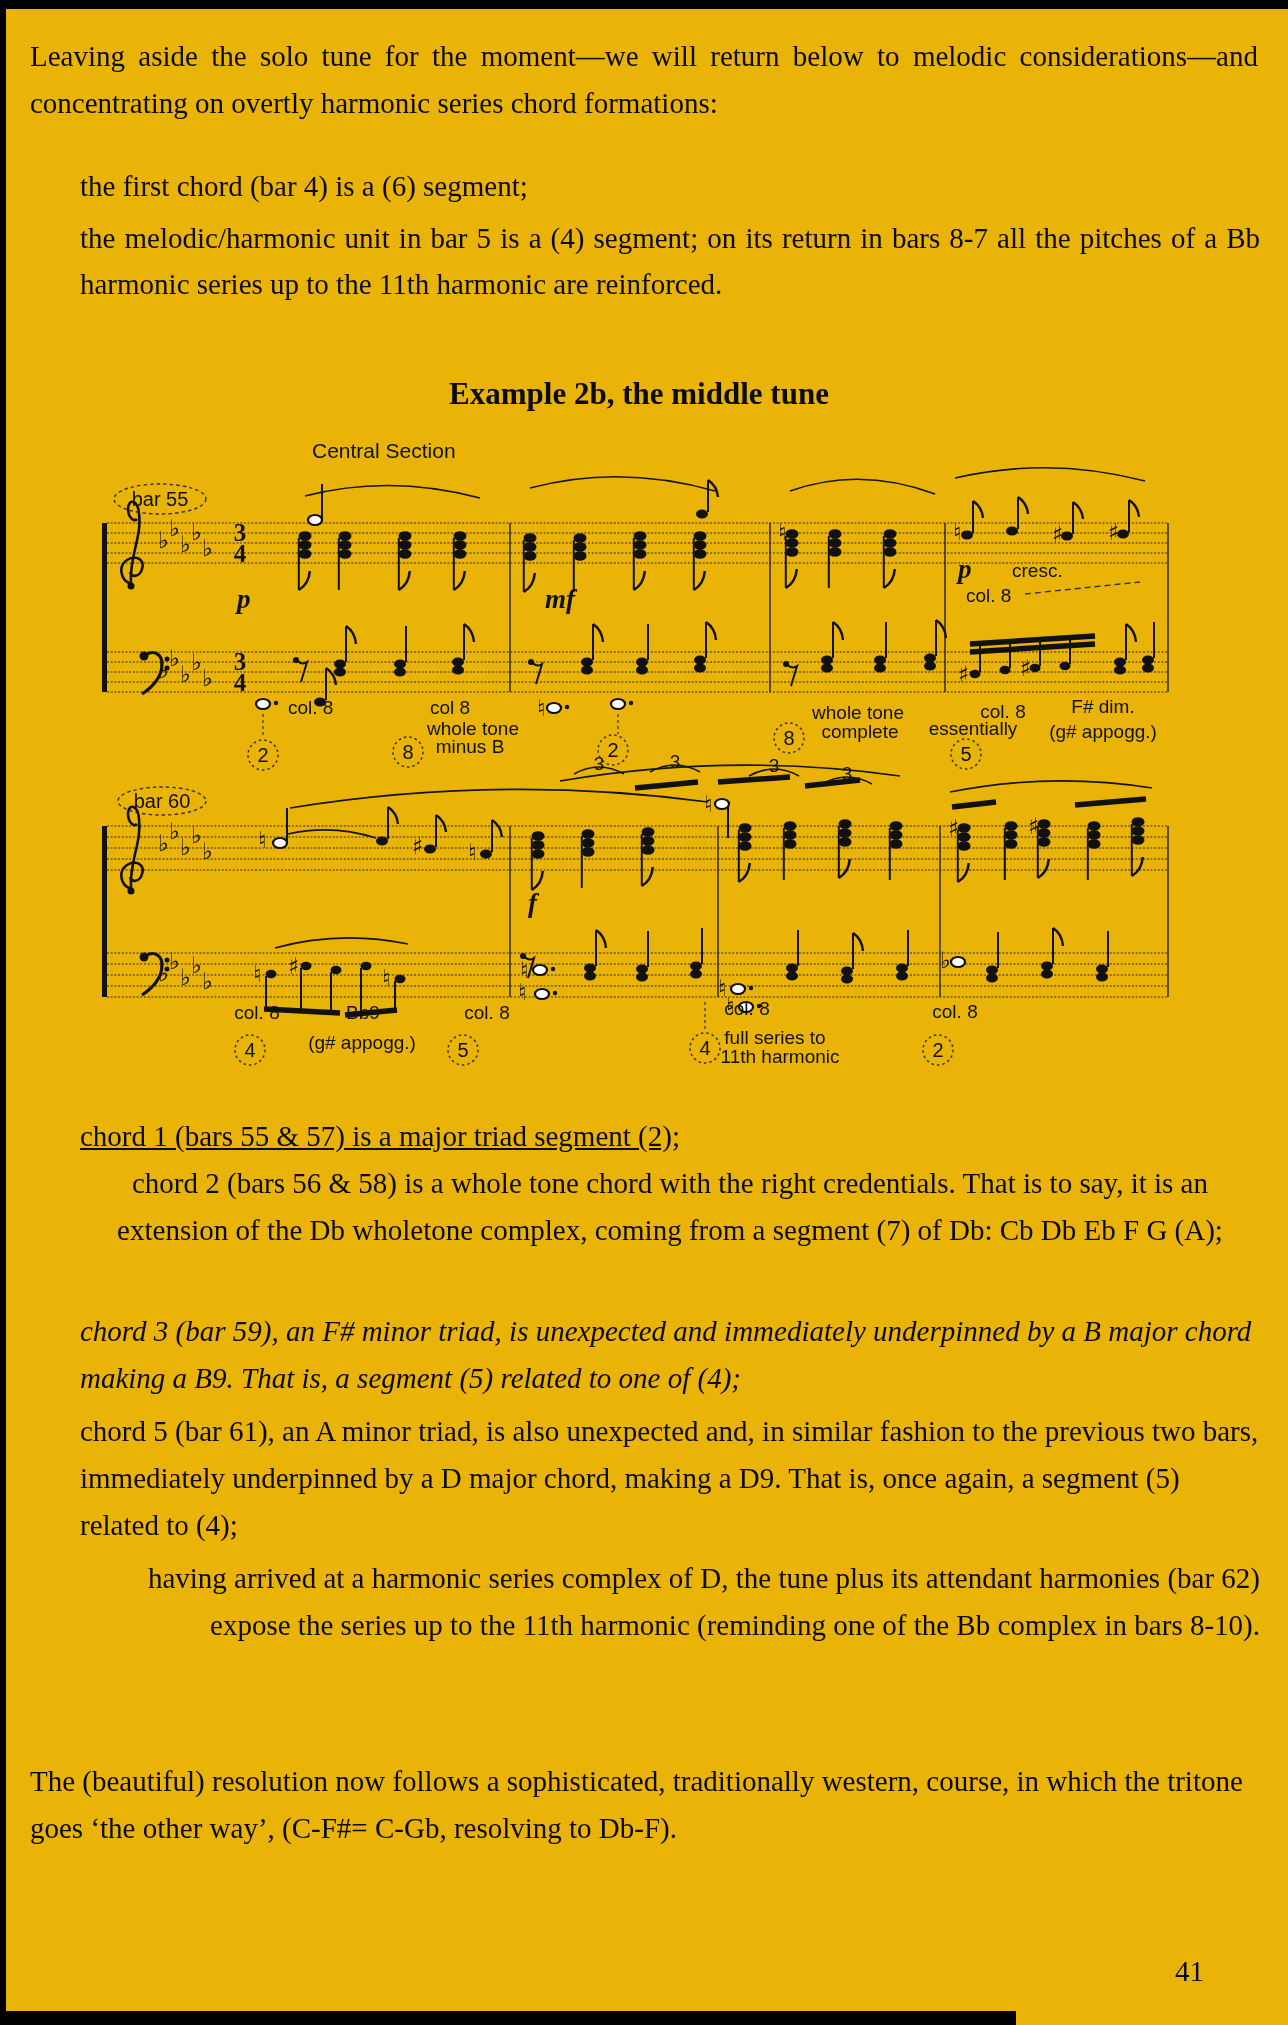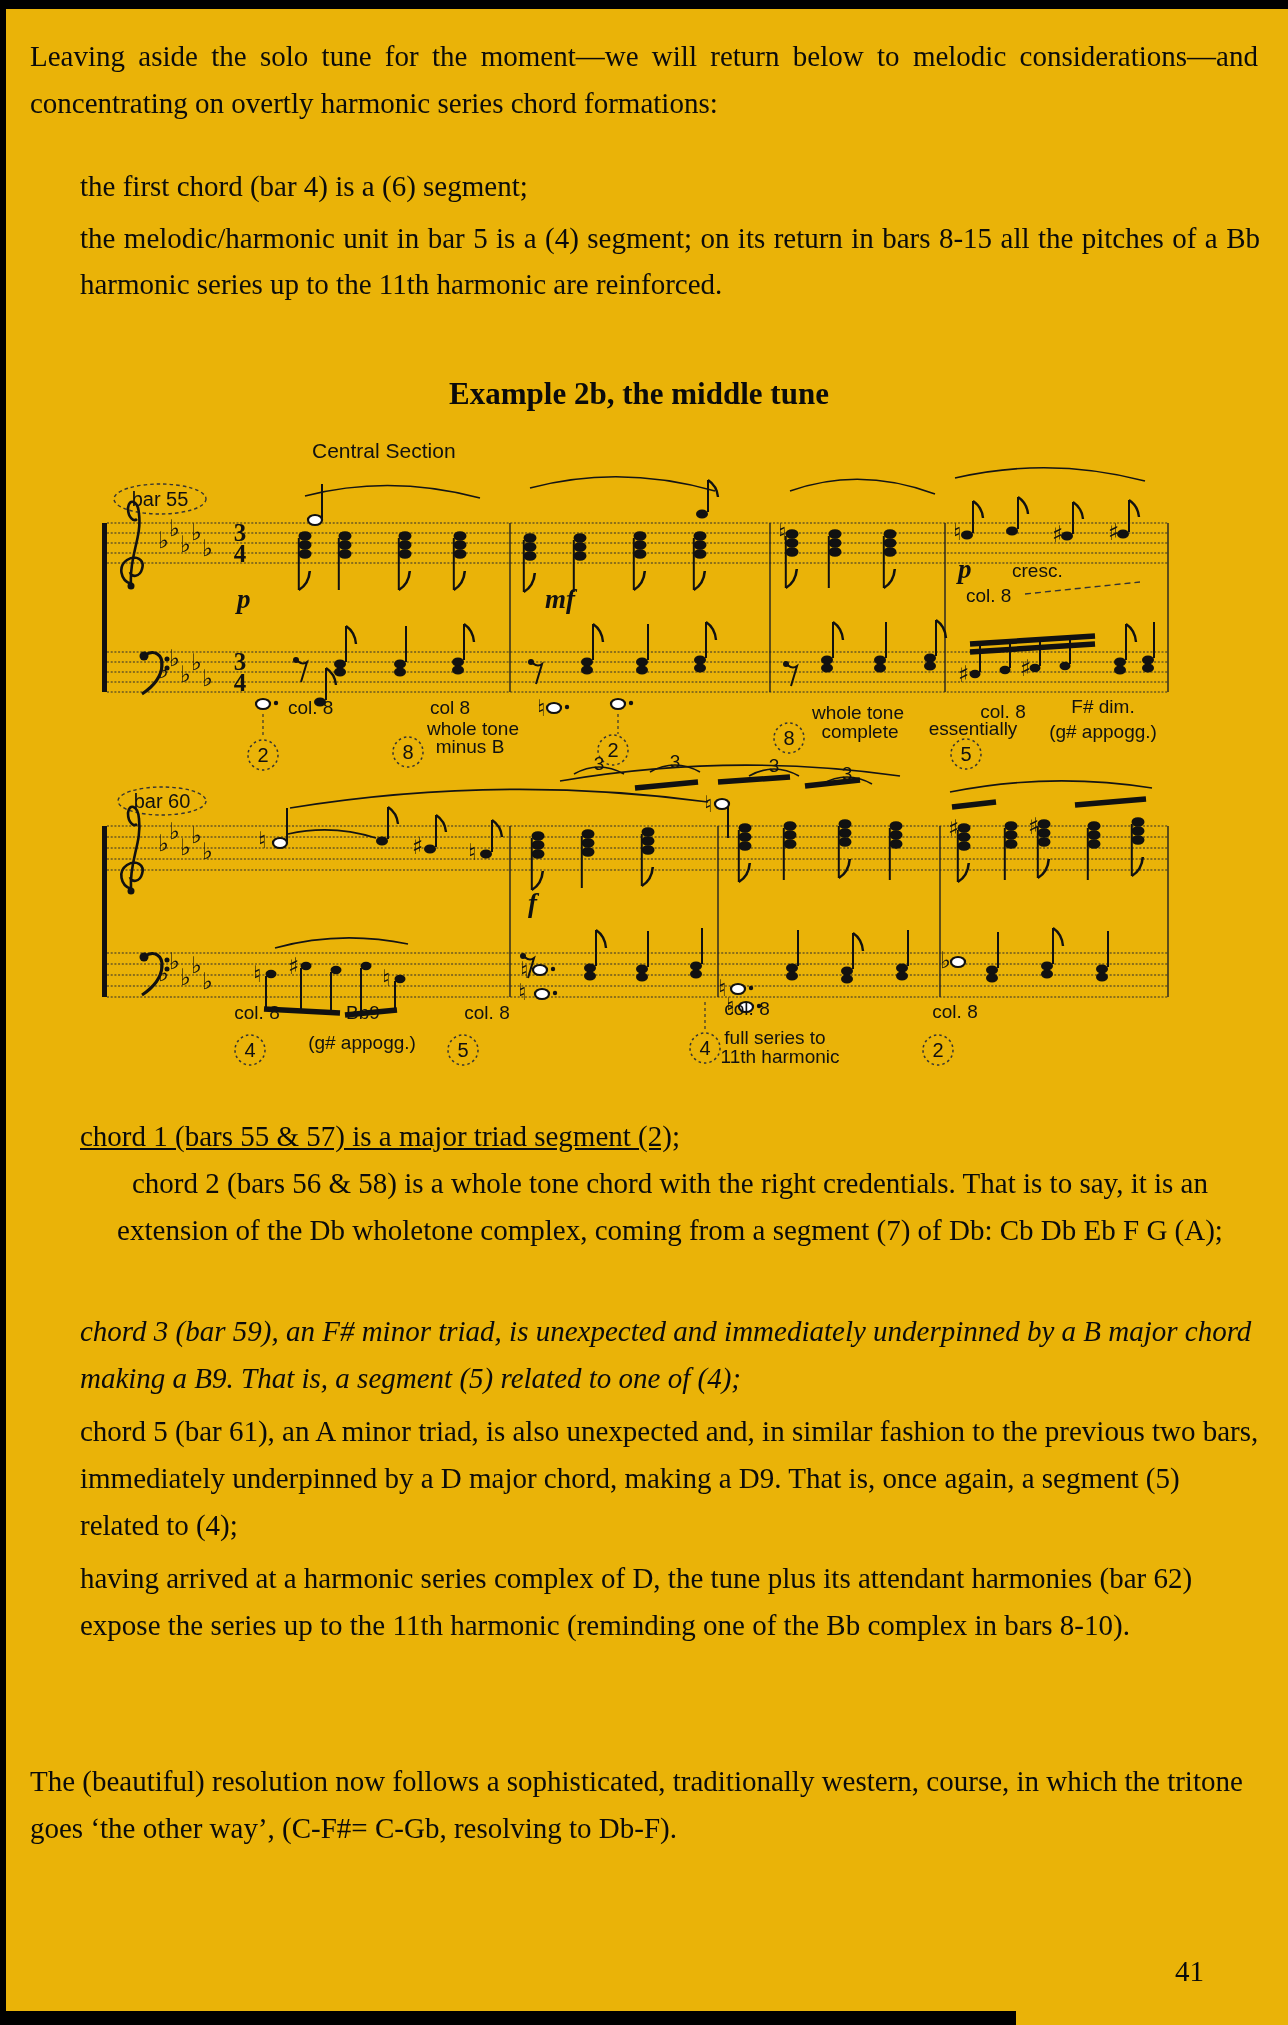--- a/index.html
+++ b/index.html
@@ -14,21 +14,21 @@
   .bullet{left:80px;width:1180px;text-align:justify;}
   .b1{top:163px;}
   .b2{top:215px;line-height:46px;}
   .example-title{position:absolute;left:0;top:376px;width:1250px;margin:0;text-align:center;
                  font-size:31px;font-weight:700;font-family:"Liberation Serif",serif;padding-left:14px;}
   .body-p{left:80px;width:1180px;}
   .p1b{top:1113px;text-decoration:underline;}
   .p2b{top:1160px;text-align:center;}
   .p3b{top:1308px;font-style:italic;}
   .p4b{top:1408px;}
-  .p5b{top:1555px;}
+  .p5b{top:1555px;text-align:right;}
   .closing{left:30px;top:1758px;width:1228px;}
   .page-num{position:absolute;left:1175px;top:1955px;font-size:29px;}
   figure.score{position:absolute;left:90px;top:436px;width:1105px;height:682px;margin:0;}
   
   svg text{fill:#111;}
   .ann{font-family:"Liberation Sans",sans-serif;font-size:19px;}
   .annc{text-anchor:middle;}
   .lbl{font-family:"Liberation Sans",sans-serif;font-size:20px;}
   .sect{font-family:"Liberation Sans",sans-serif;font-size:21px;}
   .dyn{font-family:"Liberation Serif",serif;font-style:italic;font-weight:700;font-size:27px;}
@@ -50,21 +50,21 @@
 </head>
 <body>
 
 <div class="page">
   <div class="bar-top"></div>
   <div class="bar-left"></div>
   <div class="bar-bottom"></div>
 
   <p class="para intro">Leaving aside the solo tune for the moment—we will return below to melodic considerations—and concentrating on overtly harmonic series chord formations:</p>
   <p class="para bullet b1">the first chord (bar 4) is a (6) segment;</p>
-  <p class="para bullet b2">the melodic/harmonic unit in bar 5 is a (4) segment; on its return in bars 8-15 all the pitches of a Bb harmonic series up to the 11th harmonic are reinforced.</p>
+  <p class="para bullet b2">the melodic/harmonic unit in bar 5 is a (4) segment; on its return in bars 8-7 all the pitches of a Bb harmonic series up to the 11th harmonic are reinforced.</p>
 
   <h2 class="example-title">Example 2b, the middle tune</h2>
 
   <figure class="score">
     <svg width="1105" height="682" viewBox="0 0 1105 682" xmlns="http://www.w3.org/2000/svg">
       <defs>
         <g id="tch" fill="#111">
           <ellipse cx="0" cy="0" rx="6.5" ry="4.8"></ellipse>
             <ellipse cx="0" cy="9" rx="6.5" ry="4.8"></ellipse>
             <ellipse cx="0" cy="18" rx="6.5" ry="4.8"></ellipse>

